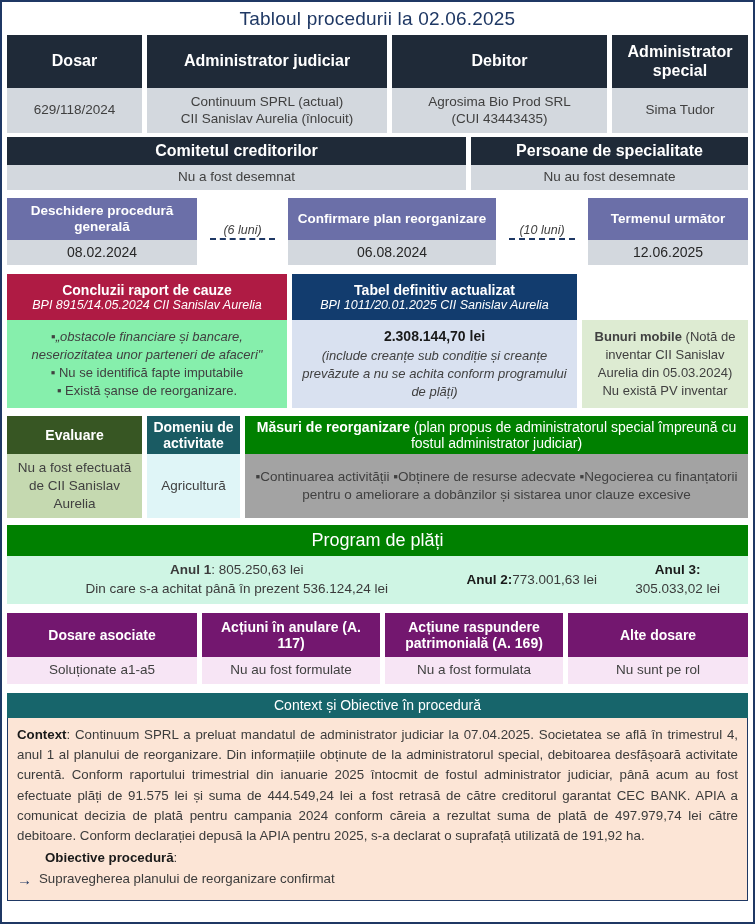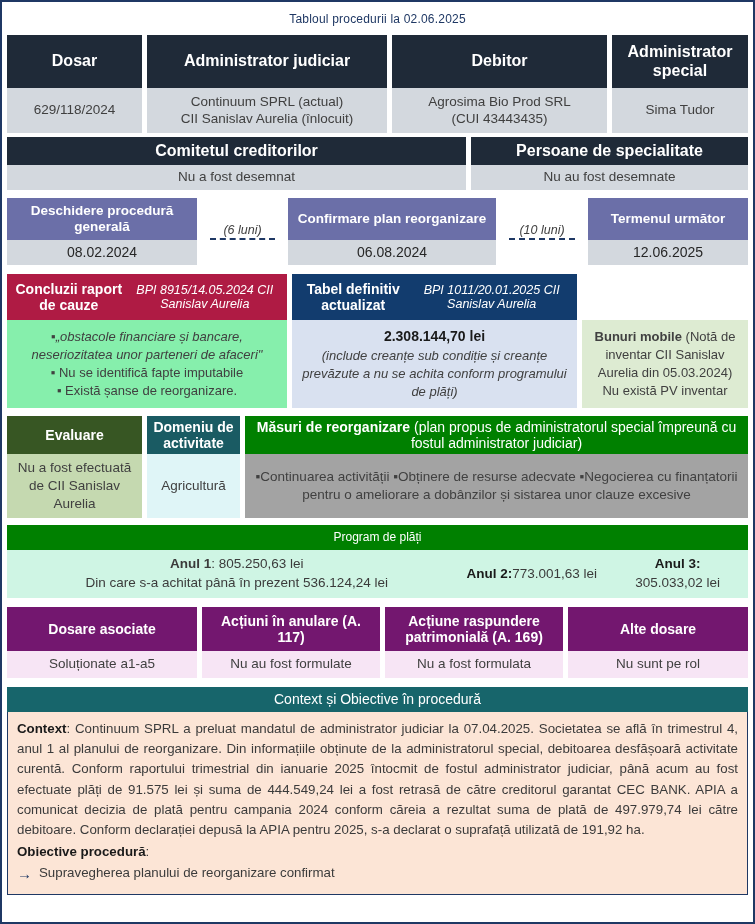--- a/index.html
+++ b/index.html
@@ -34,21 +34,21 @@
     box-sizing:border-box;
     line-height:1.25;
     color:#404040;
   }
   .gap{background:#ffffff;}
 
   
   .title{
     height:33px;
     display:flex;align-items:center;justify-content:center;
-    font-size:12px;
+    font-size:19px;
     color:#1F3864;
     font-weight:normal;
     letter-spacing:.2px;
   }
 
   
   .navy{background:#1F2A38;}
   .navy-val{background:#D3D8DE;}
   .strip1{height:53px;}
   .strip1v{height:45px;font-size:13.5px;}
@@ -77,41 +77,41 @@
 
   
   .crimson{background:#AF1B44;}
   .crimson-v{background:#86efac;}
   .blue{background:#123C6E;}
   .blue-v{background:#D9E1F0;}
   .green{background:#4C7A2D;}
   .green-v{background:#DDEBD2;}
   .sub-it{font-style:italic;font-weight:normal;font-size:12.5px;}
   .box-h{
-    flex-direction:row;justify-content:center;
+    flex-direction:column;justify-content:center;
     padding:3px 4px;font-size:14px;height:46px;
   }
   .box-v{
     flex-direction:column;justify-content:center;
     padding:4px 6px;font-size:13px;line-height:1.38;height:88px;
   }
   .box-v.it{font-style:italic;}
 
   
   .darkgreen{background:#375623;}
   .darkgreen-v{background:#C5D9B0;}
   .teal{background:#1A5B63;}
   .teal-v{background:#DFF5F7;}
   .brightgreen{background:#008000;}
   .brightgreen-v{background:#a3a3a3;}
   .ev-h{height:38px;font-size:14px;}
   .ev-v{height:64px;font-size:13.5px;line-height:1.32;}
 
   
-  .pp-h{height:25px;font-size:12px;}
+  .pp-h{height:31px;font-size:18px;}
   .pp-v{height:48px;background:#CFF5E4;font-size:13.5px;}
 
   
   .plum{background:#73176F;}
   .plum-v{background:#F7E5F5;}
   .law-h{height:44px;font-size:14px;}
   .law-v{height:27px;font-size:13.5px;}
 
   
   .ctx-h{background:#17656B;height:25px;font-size:14px;}
@@ -120,21 +120,21 @@
     color:#3b3b3b;
     font-size:13.3px;
     line-height:1.52;
     padding:7px 9px 8px 9px;
     text-align:justify;
     box-sizing:border-box;
     border:1px solid #1F3864;
     border-top:none;
   }
   .ctx-body b{color:#1a1a1a;}
-  .ctx-obj{margin-top:2px;}
+  .ctx-obj{margin-top:2px;margin-left:28px;}
   .arrow{color:#1F3864;font-weight:bold;margin-right:7px;font-size:15px;}
   .ctx-goal{display:flex;align-items:flex-start;margin-top:1px;}
 
   .vgap{height:4px;background:#ffffff;}
   .hgap{width:5px;background:#ffffff;flex:0 0 5px;}
   .wrap{padding:0 5px;box-sizing:border-box;}
   b.tight{font-weight:bold;}
 </style>
 </head>
 <body>

